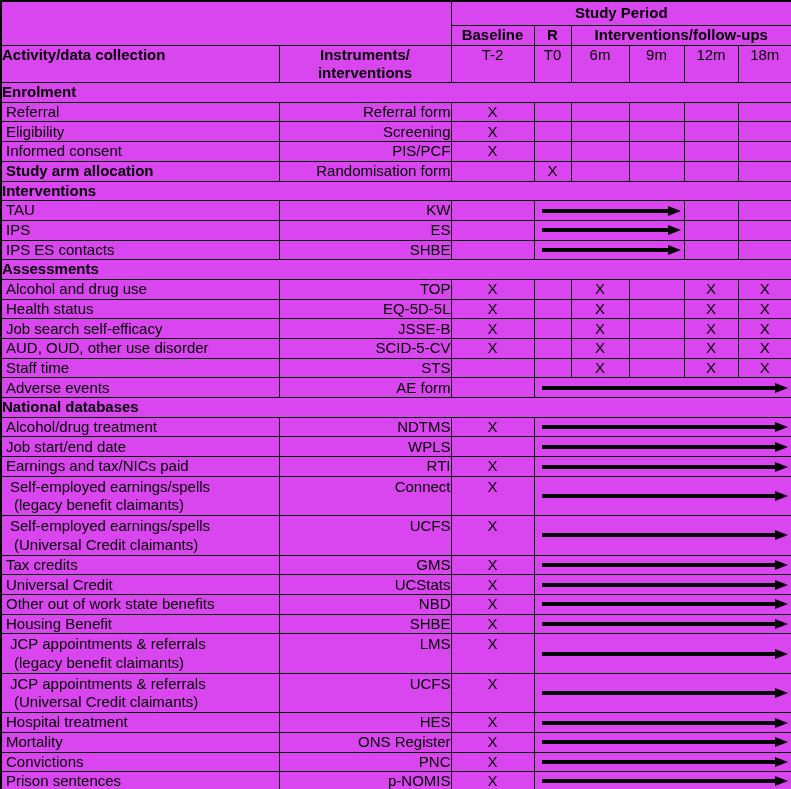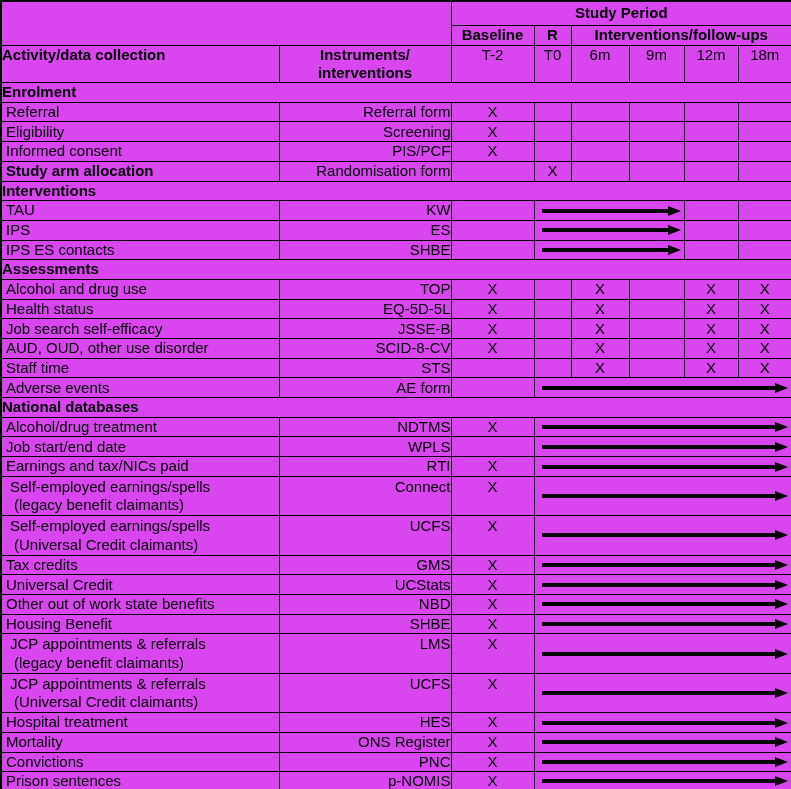--- a/index.html
+++ b/index.html
@@ -221,21 +221,21 @@
           <td class="c"></td>
           <td class="c">X</td>
           <td class="c"></td>
           <td class="c">X</td>
           <td class="c">X</td>
         </tr>
         <tr>
           <td class="act">
             <div class="l0">AUD, OUD, other use disorder</div>
           </td>
-          <td class="ins">SCID-8-CV</td>
+          <td class="ins">SCID-5-CV</td>
           <td class="c">X</td>
           <td class="c"></td>
           <td class="c">X</td>
           <td class="c"></td>
           <td class="c">X</td>
           <td class="c">X</td>
         </tr>
         <tr>
           <td class="act">
             <div class="l0">Staff time</div>

